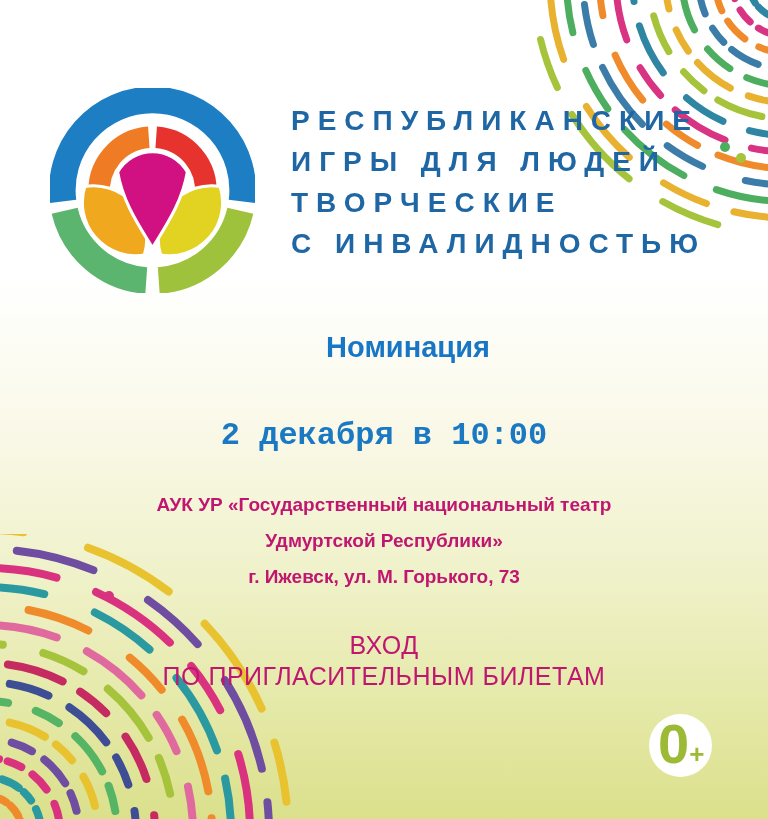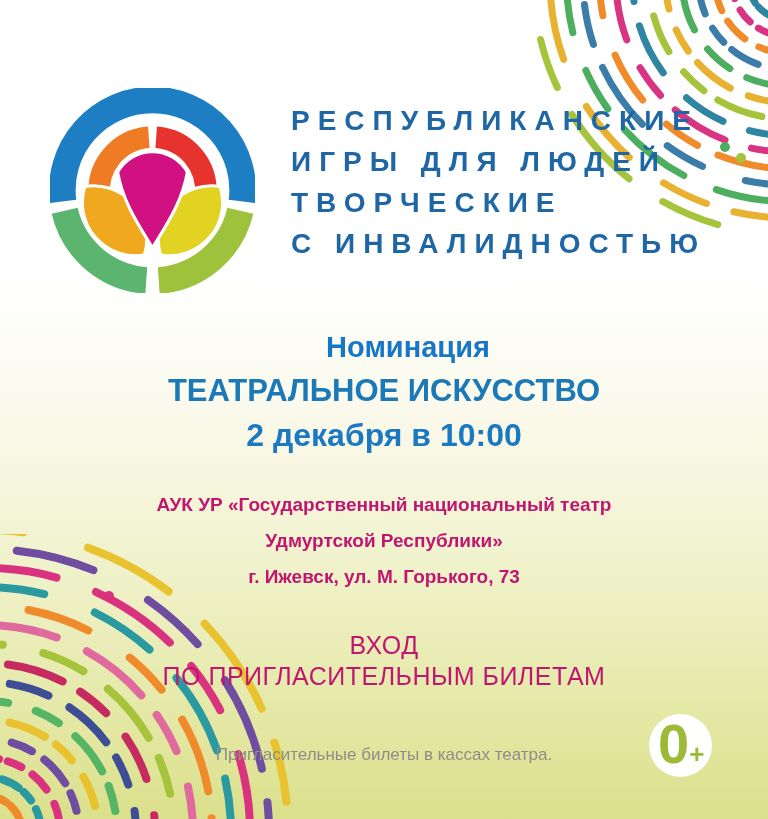--- a/index.html
+++ b/index.html
@@ -21,21 +21,21 @@
   .title {
     position:absolute; left:291px; top:100px;
     color:#1f66a4; font-size:28px; font-weight:700;
     letter-spacing:8px; line-height:41px; white-space:nowrap;
   }
 
   .center-text { position:absolute; left:0; width:768px; text-align:center; white-space:nowrap; }
 
   .nomination { top:331px; color:#1776c6; font-size:29px; font-weight:700;margin-left:24px; }
   .theater    { top:373px; color:#1a79b6; font-size:31px; font-weight:700; }
-  .datetime   { top:417px; color:#1a79c2; font-size:32px; font-weight:700; }
+  .datetime   { top:417px; color:#1a79c2; font-size:32px; font-weight:700;font-family:Liberation Mono, monospace; }
 
   .venue {
     top:487px; color:#c11670; font-size:19px; font-weight:700; line-height:36px;
   }
   .entry {
     top:630px; color:#c11670; font-size:25px; font-weight:400;
     line-height:31px; letter-spacing:0.5px;
   }
   .footnote { top:745px; color:#8e8e86; font-size:17px; font-weight:400; }
 
@@ -105,34 +105,32 @@
 
   <div class="title">
     <div>РЕСПУБЛИКАНСКИЕ</div>
     <div>ИГРЫ ДЛЯ ЛЮДЕЙ</div>
     <div>ТВОРЧЕСКИЕ</div>
     <div>С ИНВАЛИДНОСТЬЮ</div>
   </div>
 
   <div class="center-text nomination">Номинация</div>
 
-  <div class="center-text theater">ТЕАТРАЛЬНОЕ ИСКУССТВО</div>
 
   <div class="center-text datetime">2 декабря в 10:00</div>
 
   <div class="center-text venue">
     <div>АУК УР «Государственный национальный театр</div>
     <div>Удмуртской Республики»</div>
     <div>г. Ижевск, ул. М. Горького, 73</div>
   </div>
 
   <div class="center-text entry">
     <div>ВХОД</div>
     <div>ПО ПРИГЛАСИТЕЛЬНЫМ БИЛЕТАМ</div>
   </div>
 
-  <div class="center-text footnote">Пригласительные билеты в кассах театра.</div>
 
   <div class="age-badge">
     <span>0+</span>
   </div>
 
 </div>
 
 </body></html>

